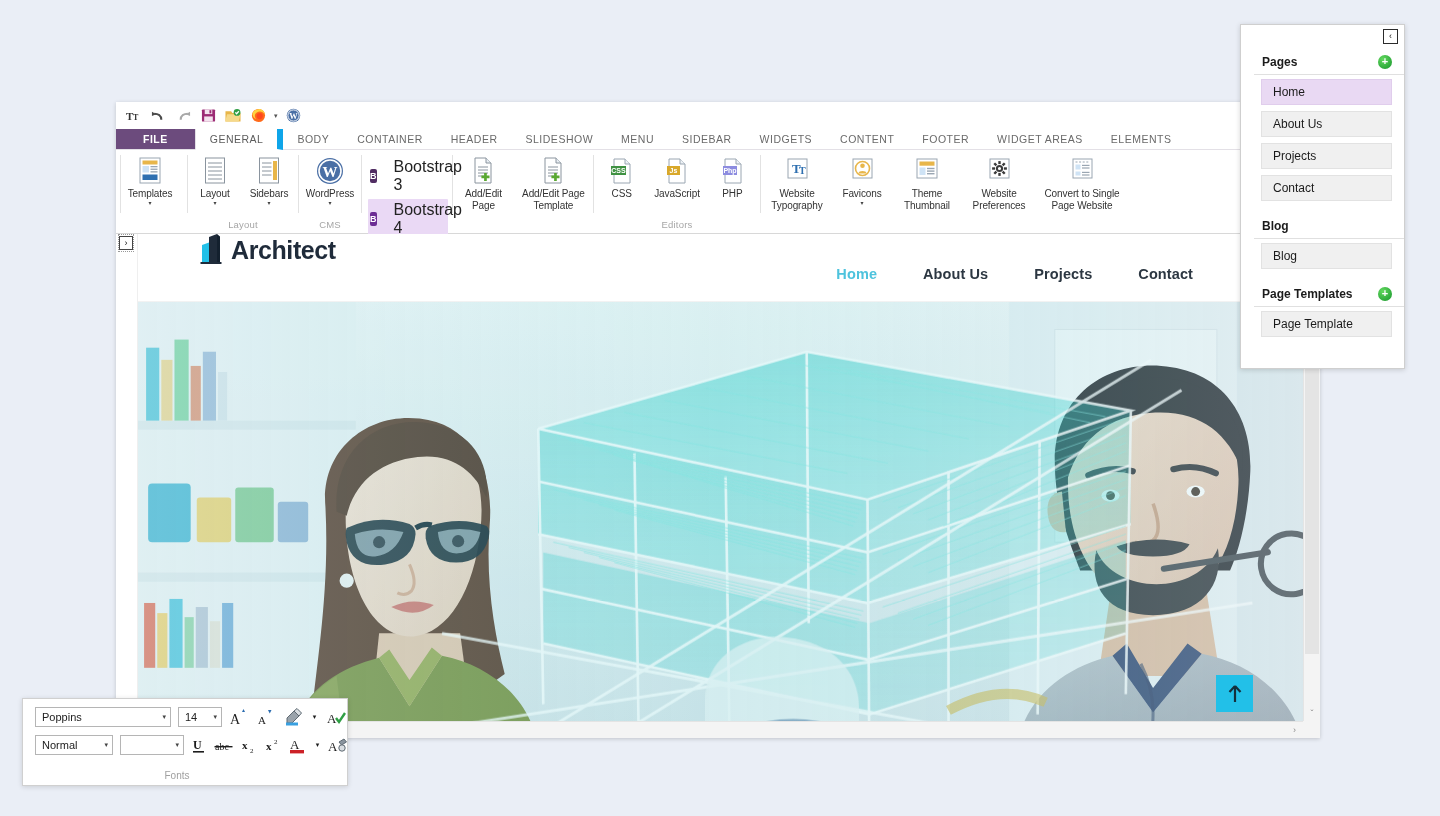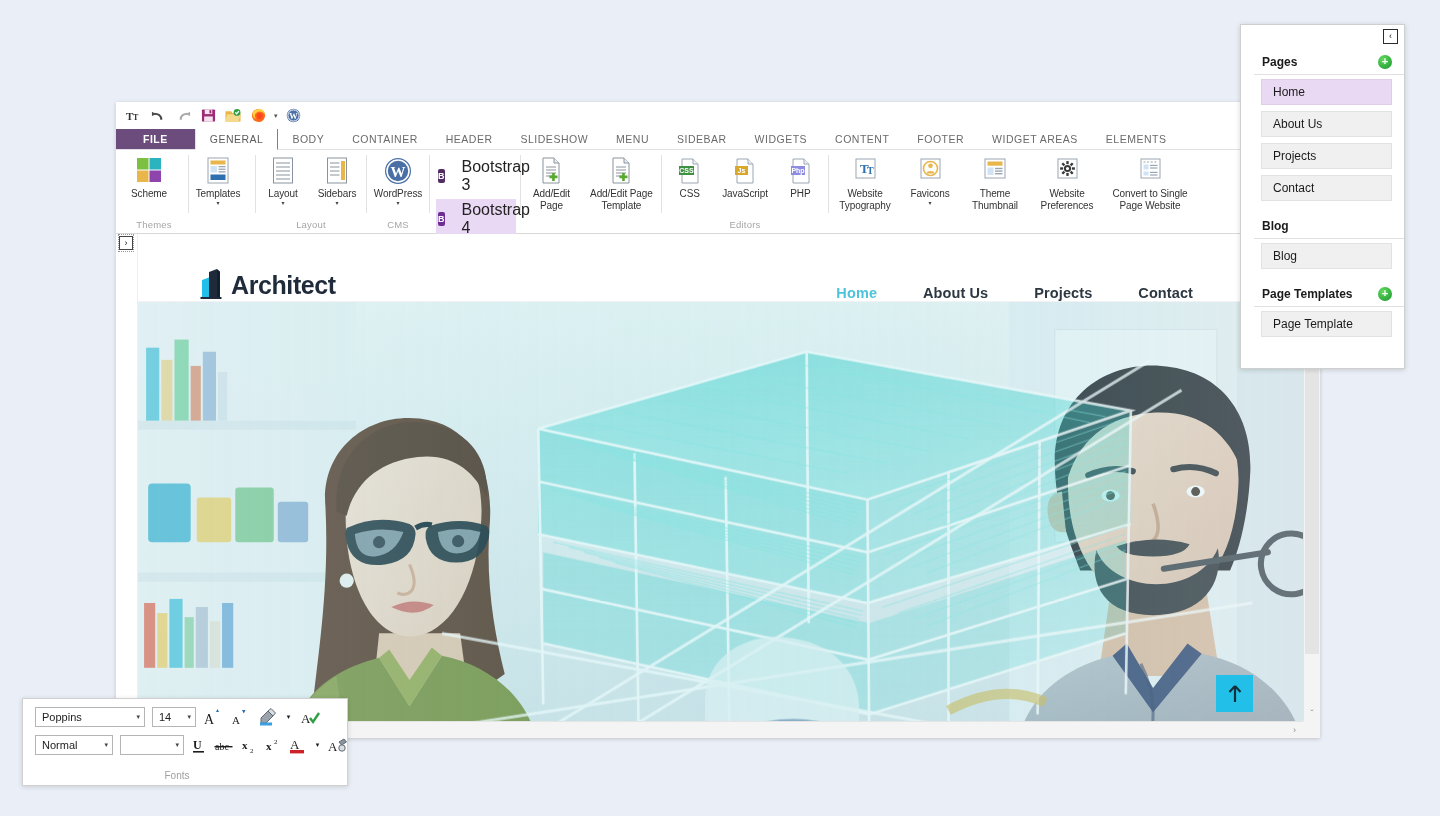--- a/index.html
+++ b/index.html
@@ -52,21 +52,21 @@
     padding: 0 14px;
     cursor: pointer; white-space: nowrap;
   }
   .tab.file {
     background: #6c4b7d; color: #ffffff; font-weight: 600;
     padding: 0 27px;
   }
   .tab.active {
     background: #ffffff; color: #5c5c5c;
     border-left: 1px solid #e3e0e6;
-    border-right: 1px solid #0ea5e9;
+    border-right: 6px solid #0ea5e9;
     border-bottom: 1px solid #ffffff;
     margin-bottom: -1px;
     font-weight: 500;
   }
 
   
   .ribbon {
     position: relative; height: 84px;
     background: #ffffff;
     border-bottom: 1px solid #d8d8d8;
@@ -124,23 +124,24 @@
   .rail-dots {
     position: absolute; left: 2px; top: 0px; width: 16px; height: 18px;
     border: 1px dotted #999;
   }
   .preview {
     position: absolute; left: 22px; right: 17px; top: 0; bottom: 17px;
     background: #ffffff; overflow: hidden;
   }
   .site-header {
     height: 68px; background: #ffffff;
-    display: flex; align-items: flex-end;
+    display: flex; align-items: flex-start;
     padding: 0 0 0 62px;
     border-bottom: 1px solid #f2f2f2;
+    flex-direction: column;
   }
   .logo { display: flex; align-items: center; gap: 5px; }
   .logo-text { font-size: 25px; font-weight: 700; color: #1f2b3a; letter-spacing: -.4px; }
   .site-nav { margin-left: auto; display: flex; gap: 46px; padding-right: 110px; }
   .nav-link { font-size: 14.5px; font-weight: 600; color: #2c3742; cursor: pointer; letter-spacing: .1px; }
   .nav-link.active { color: #4ec3dd; }
 
   
   .hero { position: relative; height: 450px; overflow: hidden; background: #dfe9ef; }
   .hero svg { position: absolute; inset: 0; width: 100%; height: 100%; }
@@ -223,21 +224,21 @@
     box-shadow: 0 1px 5px rgba(0,0,0,0.14);
     z-index: 25;
   }
   .fb-row { display: flex; align-items: center; gap: 7px; padding: 8px 0 0 12px; }
   .fb-sel {
     height: 20px; border: 1px solid #b5b5b5; background: #fff;
     display: flex; align-items: center; justify-content: space-between;
     padding: 0 4px 0 6px; font-size: 11px; color: #222; cursor: pointer;
   }
   .fb-sel .cv { font-size: 7px; color: #444; }
-  .fb-font { width: 110px; }
+  .fb-font { width: 136px; }
   .fb-size { width: 44px; }
   .fb-style { width: 96px; }
   .fb-empty { width: 78px; }
   .fb-ico {
     width: 20px; height: 20px; display: flex; align-items: center; justify-content: center;
     cursor: pointer; font-size: 13px; color: #1d1d1d;
   }
   .fb-label {
     position: absolute; left: 0; right: 16px; bottom: 4px;
     text-align: center; font-size: 10px; color: #a0a0a0;
@@ -315,36 +316,20 @@
       <div class="tab">SIDEBAR</div>
       <div class="tab">WIDGETS</div>
       <div class="tab">CONTENT</div>
       <div class="tab">FOOTER</div>
       <div class="tab">WIDGET AREAS</div>
       <div class="tab">ELEMENTS</div>
     </div>
 
     <div class="ribbon">
 
-      <div class="rgroup" style="width:68px">
-        <div class="rgroup-items">
-          <div class="rbtn">
-            <div class="rbtn-ico">
-              <svg width="30" height="28" viewBox="0 0 30 28">
-                <rect x="3" y="1" width="11.5" height="11.5" fill="#7bc043"></rect>
-                <rect x="15.5" y="1" width="11.5" height="11.5" fill="#2bb3c0"></rect>
-                <rect x="3" y="13.5" width="11.5" height="11.5" fill="#e8b64a"></rect>
-                <rect x="15.5" y="13.5" width="11.5" height="11.5" fill="#8e44ad"></rect>
-              </svg>
-            </div>
-            <div class="rbtn-lbl">Scheme</div>
-          </div>
-        </div>
-        <div class="rgroup-label">Themes</div>
-      </div>
       <div class="rgroup-sep"></div>
 
       <div class="rgroup" style="width:66px">
         <div class="rgroup-items">
           <div class="rbtn">
             <div class="rbtn-ico">
               <svg width="28" height="28" viewBox="0 0 28 28">
                 <rect x="4" y="1" width="20" height="25" fill="#fff" stroke="#9aa6b2"></rect>
                 <rect x="6.5" y="3.5" width="15" height="4" fill="#e8b64a"></rect>
                 <rect x="6.5" y="9" width="6.5" height="6.5" fill="#cfe3f5"></rect>

